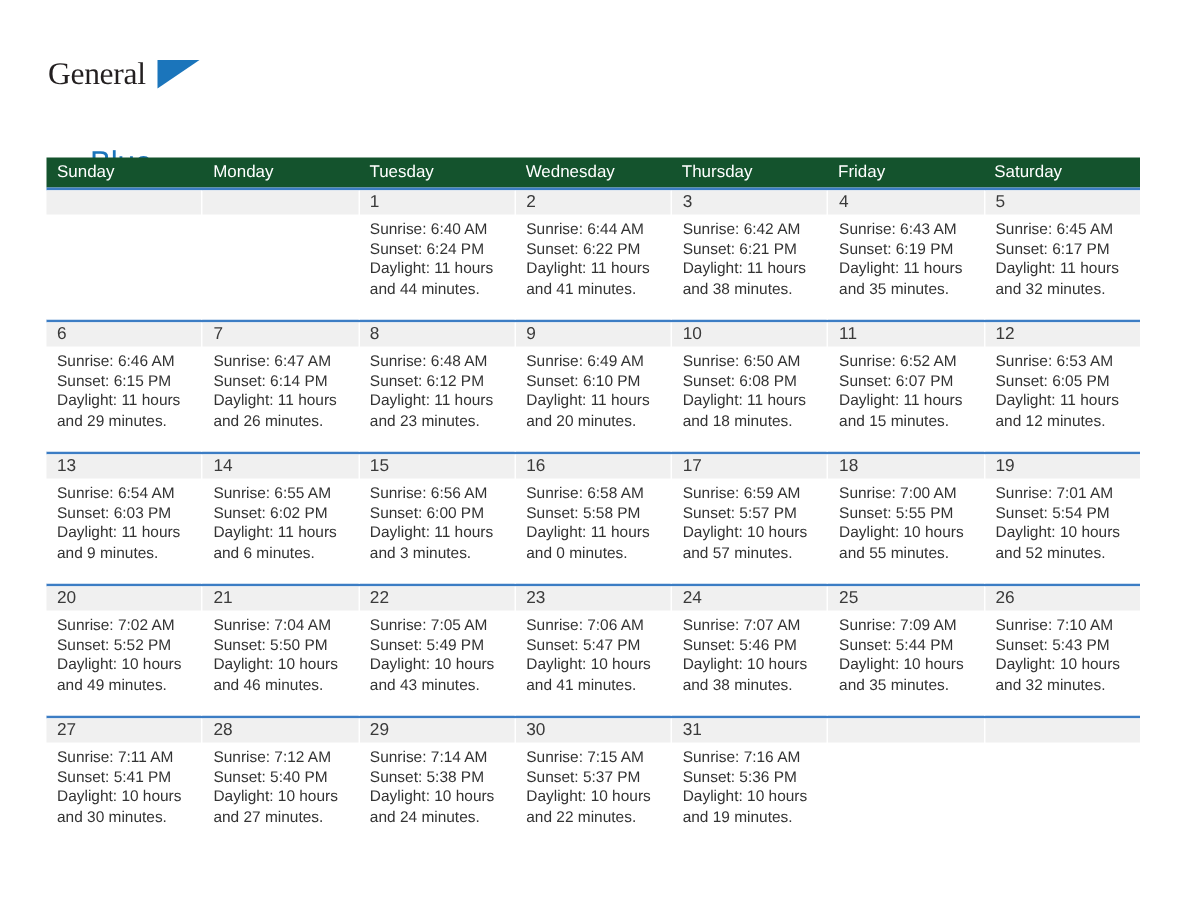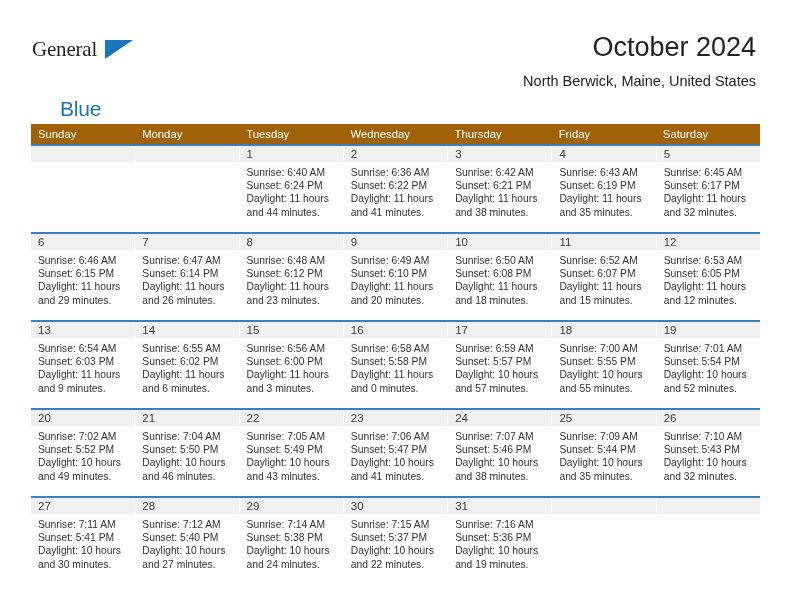--- a/index.html
+++ b/index.html
@@ -88,23 +88,22 @@
   
   .calendar {
     position: absolute;
     left: 31px;
     top: 105px;
     width: 729px;
   }
 
   .weekday-row {
     display: flex;
-    background: #a16207;
+    background: #14532d;
     height: 20px;
-    margin-top: 19px;
   }
   .weekday {
     flex: 1 1 0;
     color: #ffffff;
     font-size: 11.3px;
     line-height: 20px;
     padding-left: 7px;
     white-space: nowrap;
   }
 
@@ -148,24 +147,20 @@
 <div class="page">
 
   <div class="header">
 
     <div class="logo">
       <span class="logo-general">General</span>
       <span class="logo-triangle"></span>
       <span class="logo-blue">Blue</span>
     </div>
 
-    <div class="title-block">
-      <div class="cal-title">October 2024</div>
-      <div class="cal-subtitle">North Berwick, Maine, United States</div>
-    </div>
 
   </div>
 
   <div class="calendar">
     <div class="weekday-row">
       <div class="weekday">Sunday</div>
       <div class="weekday">Monday</div>
       <div class="weekday">Tuesday</div>
       <div class="weekday">Wednesday</div>
       <div class="weekday">Thursday</div>
@@ -185,21 +180,21 @@
             <div class="day-num-band">1</div>
             <div class="day-info">
               <div>Sunrise: 6:40 AM</div>
               <div>Sunset: 6:24 PM</div>
               <div class="daylight">Daylight: 11 hours and 44 minutes.</div>
             </div>
           </div>
           <div class="day-cell">
             <div class="day-num-band">2</div>
             <div class="day-info">
-              <div>Sunrise: 6:36 AM</div>
+              <div>Sunrise: 6:44 AM</div>
               <div>Sunset: 6:22 PM</div>
               <div class="daylight">Daylight: 11 hours and 41 minutes.</div>
             </div>
           </div>
           <div class="day-cell">
             <div class="day-num-band">3</div>
             <div class="day-info">
               <div>Sunrise: 6:42 AM</div>
               <div>Sunset: 6:21 PM</div>
               <div class="daylight">Daylight: 11 hours and 38 minutes.</div>

